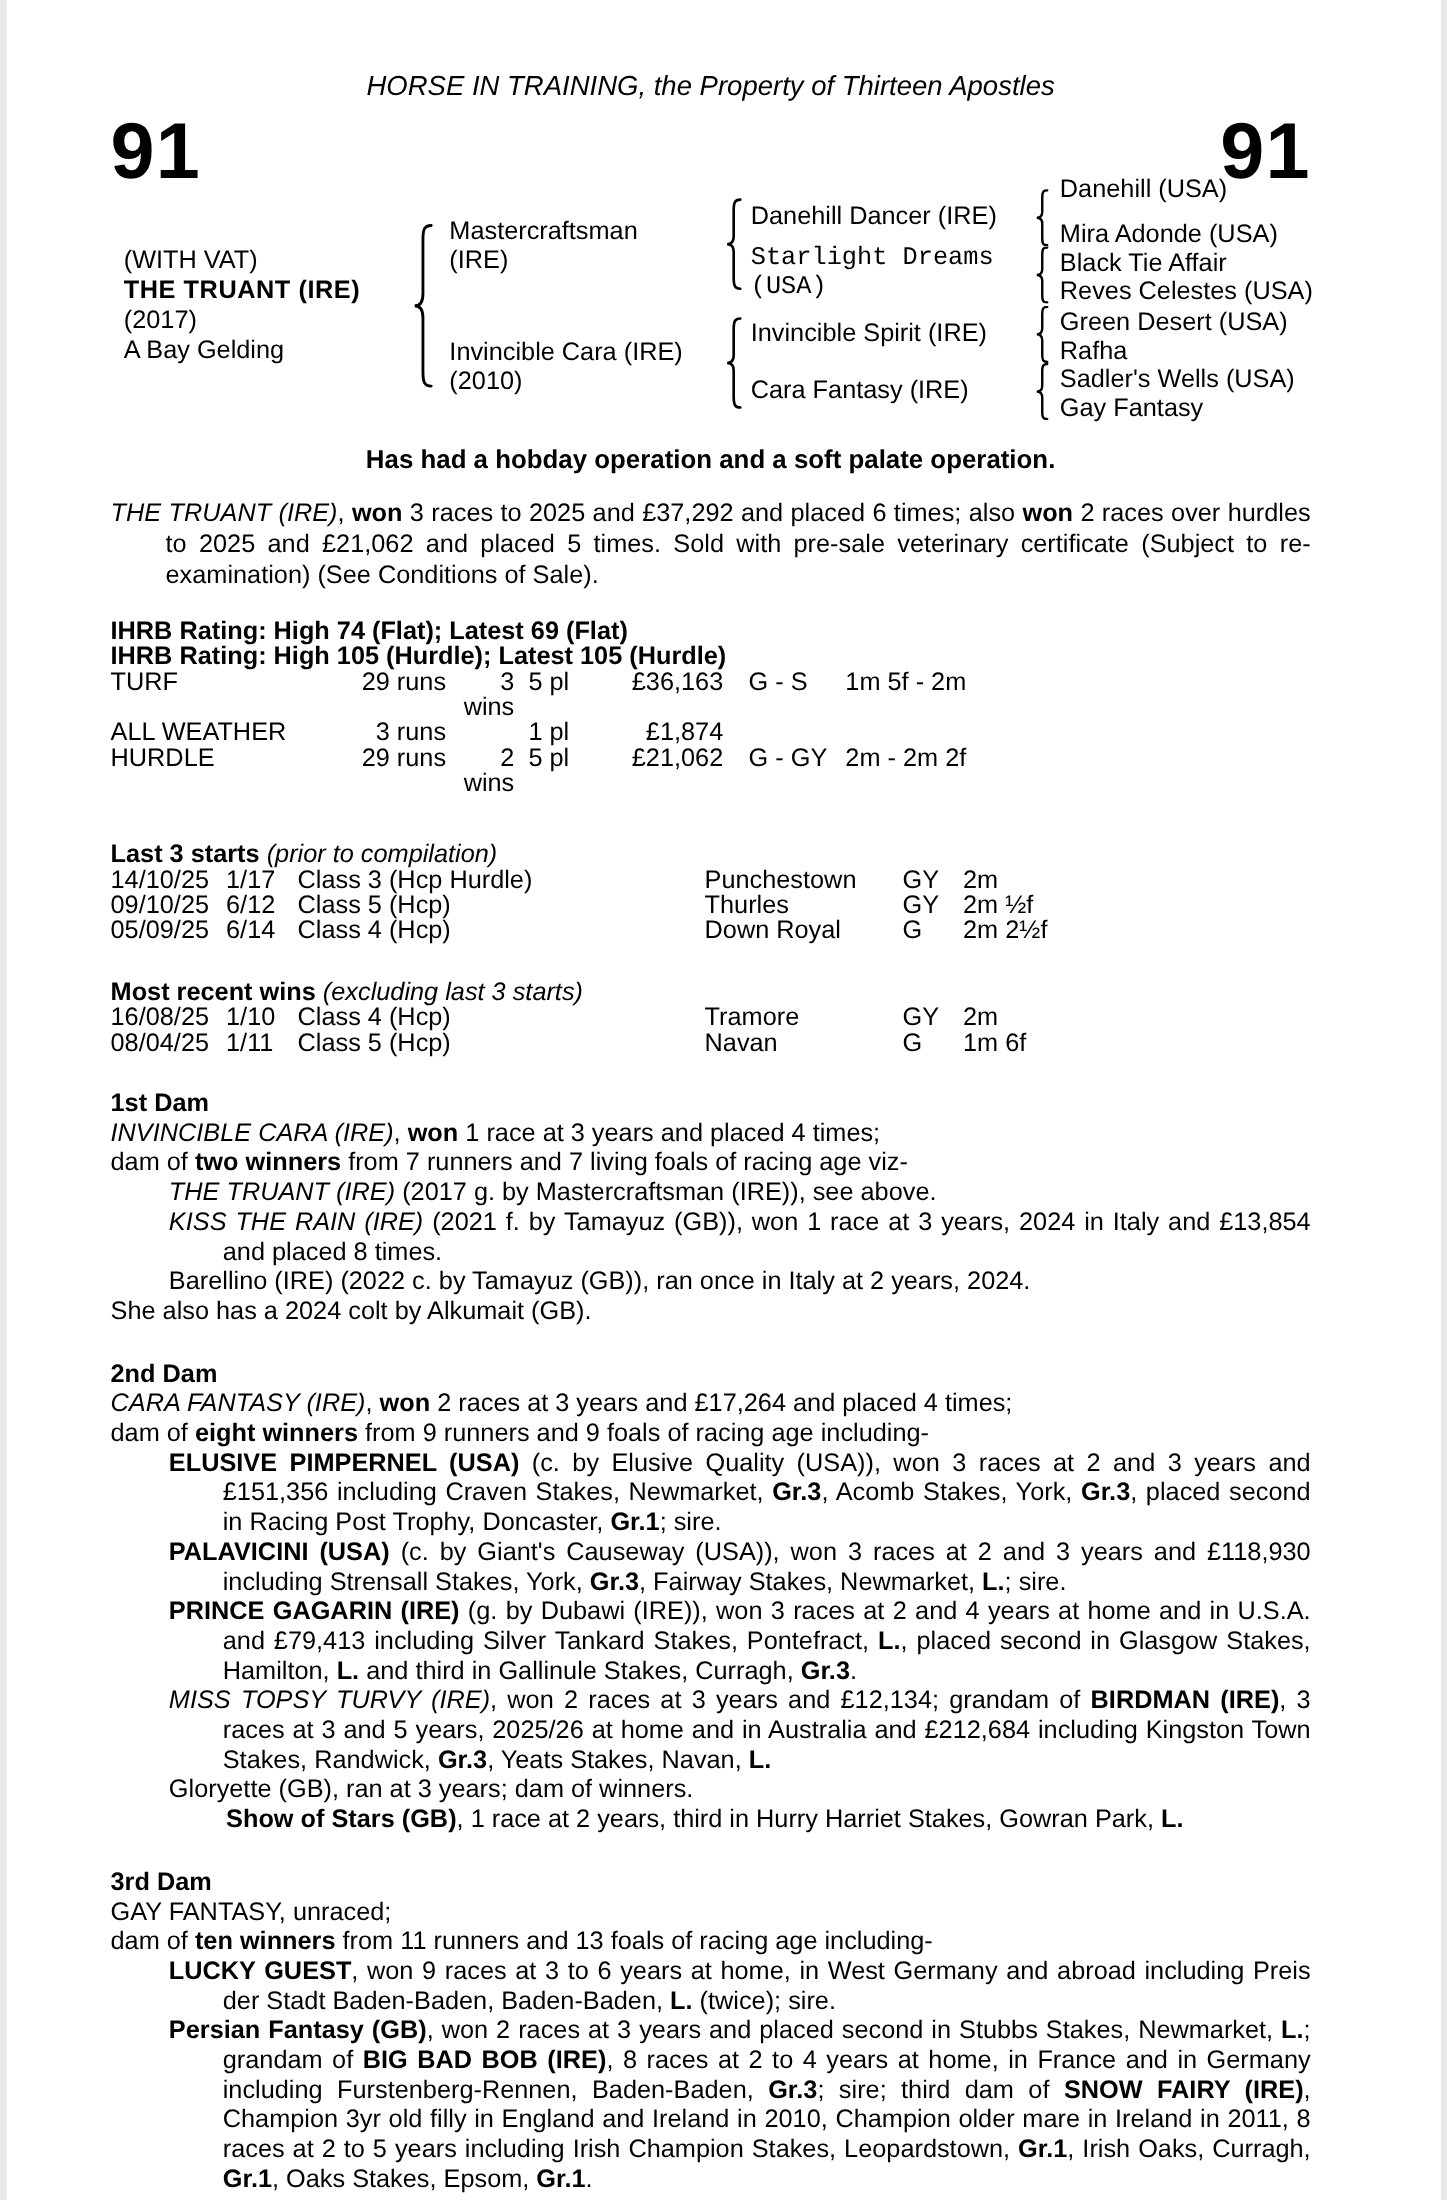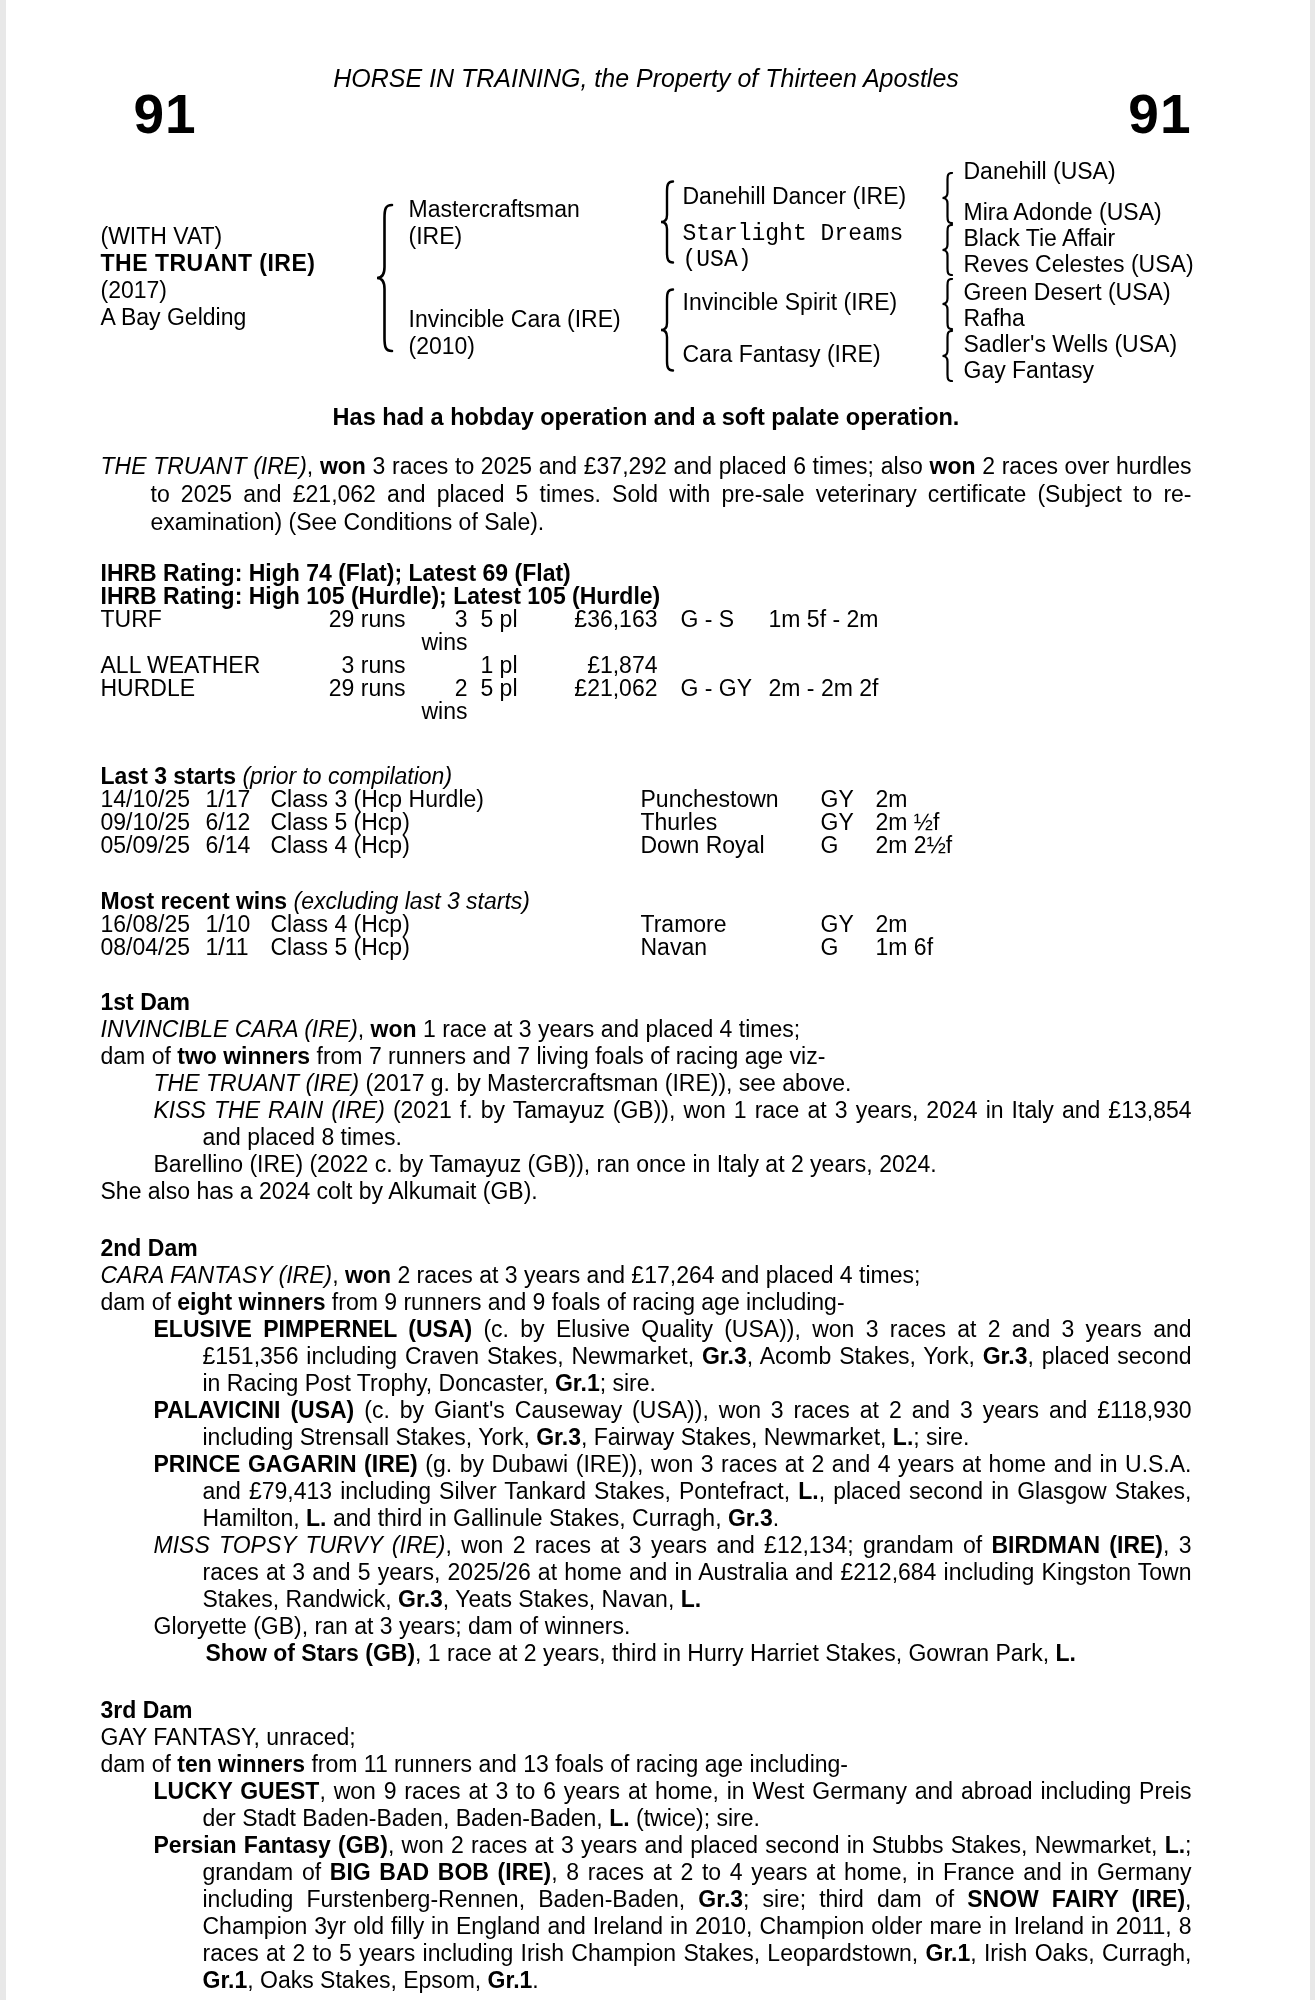--- a/index.html
+++ b/index.html
@@ -14,27 +14,27 @@
     line-height:27px;
     overflow:hidden;
     box-sizing:border-box;
     padding:0 118px 0 95px;
   }
   
   .hdr{position:relative;padding-top:64px;}
   .hdr-title{
     text-align:center;font-style:italic;font-size:25px;line-height:28px;
   }
-  .lot{position:absolute;top:88px;font-weight:700;font-size:55px;line-height:52px;letter-spacing:1px;margin-left:33px;}
+  .lot{position:absolute;top:112px;font-weight:700;font-size:72px;line-height:52px;letter-spacing:1px;}
   .lot-left{left:0;}
   .lot-right{right:0;}
   
   .ped{position:relative;height:232px;margin-top:66px;}
   .ped div{white-space:nowrap;}
-  .ped-left{position:absolute;left:0;top:65px;line-height:27px;}
+  .ped-left{position:absolute;left:12px;top:65px;line-height:27px;}
   .ped-left .hname{font-weight:700;letter-spacing:.5px;}
   .ped-sire{position:absolute;left:308px;top:38px;line-height:27px;}
   .ped-dam{position:absolute;left:308px;top:148px;line-height:27px;}
   .g3{position:absolute;left:582px;line-height:26px;}
   .g3-0{top:25px;} .g3-1{top:63px;font-family:Liberation Mono, monospace;} .g3-2{top:131px;} .g3-3{top:183px;}
   .g4{position:absolute;left:863px;line-height:26px;}
   .brace{position:absolute;}
   .brace svg{display:block;}
   
   .note{margin-top:14px;text-align:center;font-weight:700;font-size:23.5px;}

